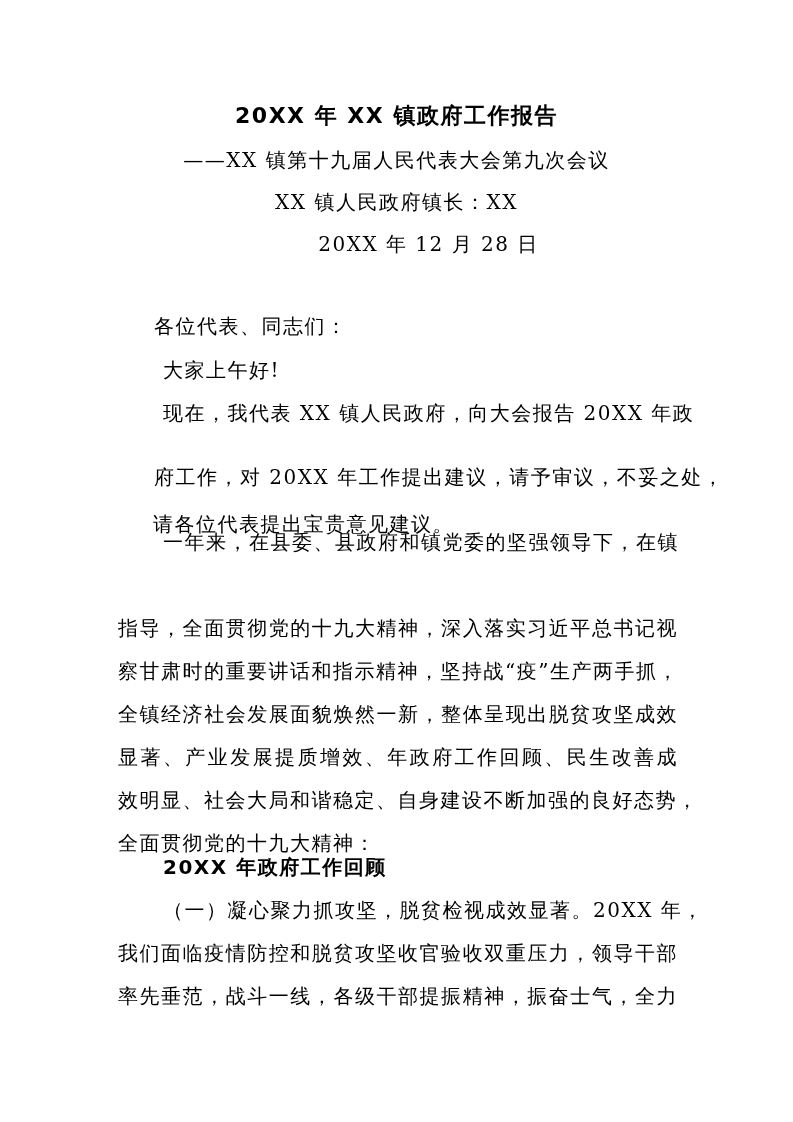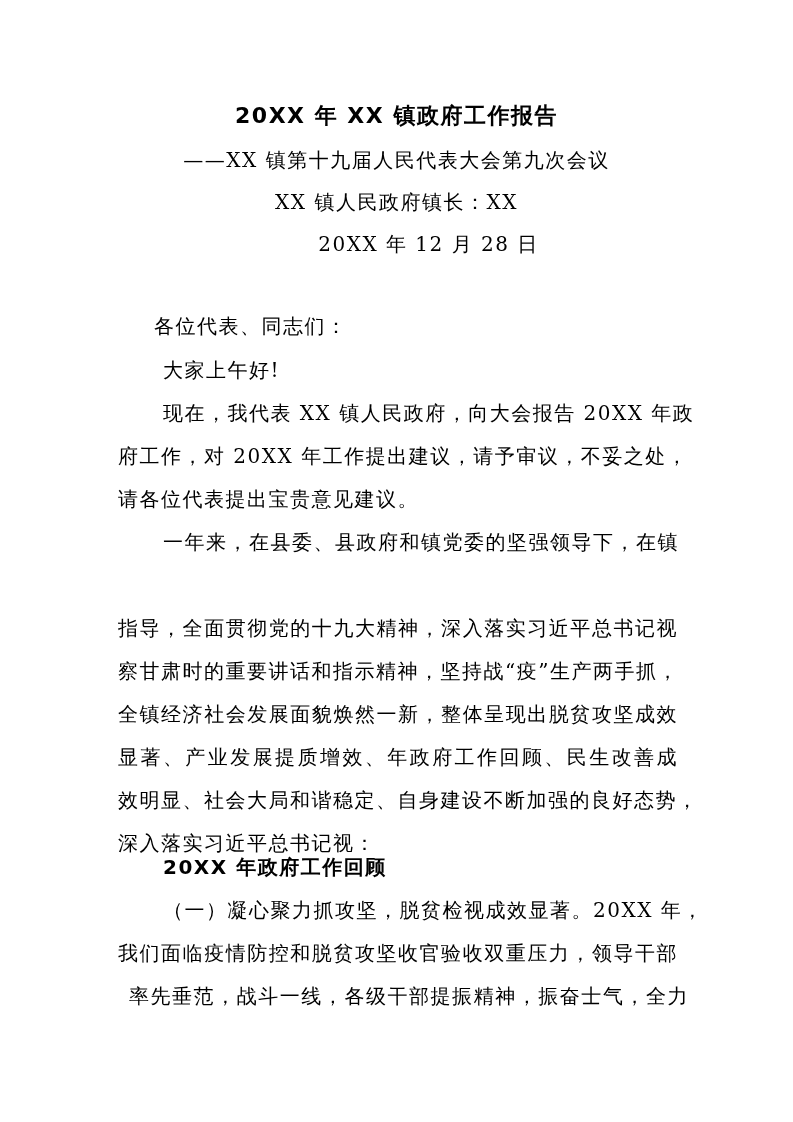--- a/index.html
+++ b/index.html
@@ -26,30 +26,30 @@
 
   <div class="line center bold" style="top:101px; font-size:22px;">20XX 年 XX 镇政府工作报告</div>
   <div class="line center" style="top:145px;">——XX 镇第十九届人民代表大会第九次会议</div>
   <div class="line center" style="top:187px;">XX 镇人民政府镇长：XX</div>
   <div class="line center" style="top:229px;margin-left:32px;">20XX 年 12 月 28 日</div>
 
   <div class="line" style="top:311px; left:130px;margin-left:24px;">各位代表、同志们：</div>
   <div class="line" style="top:355px; left:163px;">大家上午好!</div>
 
   <div class="line body-line indent" style="top:398px;">现在，我代表 XX 镇人民政府，向大会报告 20XX 年政</div>
-  <div class="line body-line" style="top:441px;">府工作，对 20XX 年工作提出建议，请予审议，不妥之处，</div>
-  <div class="line body-line last" style="top:484px;">请各位代表提出宝贵意见建议。</div>
+  <div class="line body-line" style="top:462px;margin-left:36px;">府工作，对 20XX 年工作提出建议，请予审议，不妥之处，</div>
+  <div class="line body-line last" style="top:509px;margin-left:35px;">请各位代表提出宝贵意见建议。</div>
 
   <div class="line body-line indent" style="top:527px;">一年来，在县委、县政府和镇党委的坚强领导下，在镇</div>
   <div class="line body-line" style="top:613px;">指导，全面贯彻党的十九大精神，深入落实习近平总书记视</div>
   <div class="line body-line" style="top:656px;">察甘肃时的重要讲话和指示精神，坚持战“疫”生产两手抓，</div>
   <div class="line body-line" style="top:699px;">全镇经济社会发展面貌焕然一新，整体呈现出脱贫攻坚成效</div>
   <div class="line body-line" style="top:742px;">显著、产业发展提质增效、年政府工作回顾、民生改善成</div>
   <div class="line body-line" style="top:785px;">效明显、社会大局和谐稳定、自身建设不断加强的良好态势，</div>
-  <div class="line body-line last" style="top:828px;">深入落实习近平总书记视：</div>
+  <div class="line body-line last" style="top:828px;">全面贯彻党的十九大精神：</div>
 
   <div class="line bold" style="top:852px; left:163px;">20XX 年政府工作回顾</div>
 
   <div class="line body-line indent" style="top:895px;">（一）凝心聚力抓攻坚，脱贫检视成效显著。20XX 年，</div>
   <div class="line body-line" style="top:938px;">我们面临疫情防控和脱贫攻坚收官验收双重压力，领导干部</div>
-  <div class="line body-line" style="top:981px;margin-left:11px;">率先垂范，战斗一线，各级干部提振精神，振奋士气，全力</div>
+  <div class="line body-line" style="top:981px;">率先垂范，战斗一线，各级干部提振精神，振奋士气，全力</div>
 
 </div>
 
 </body></html>

